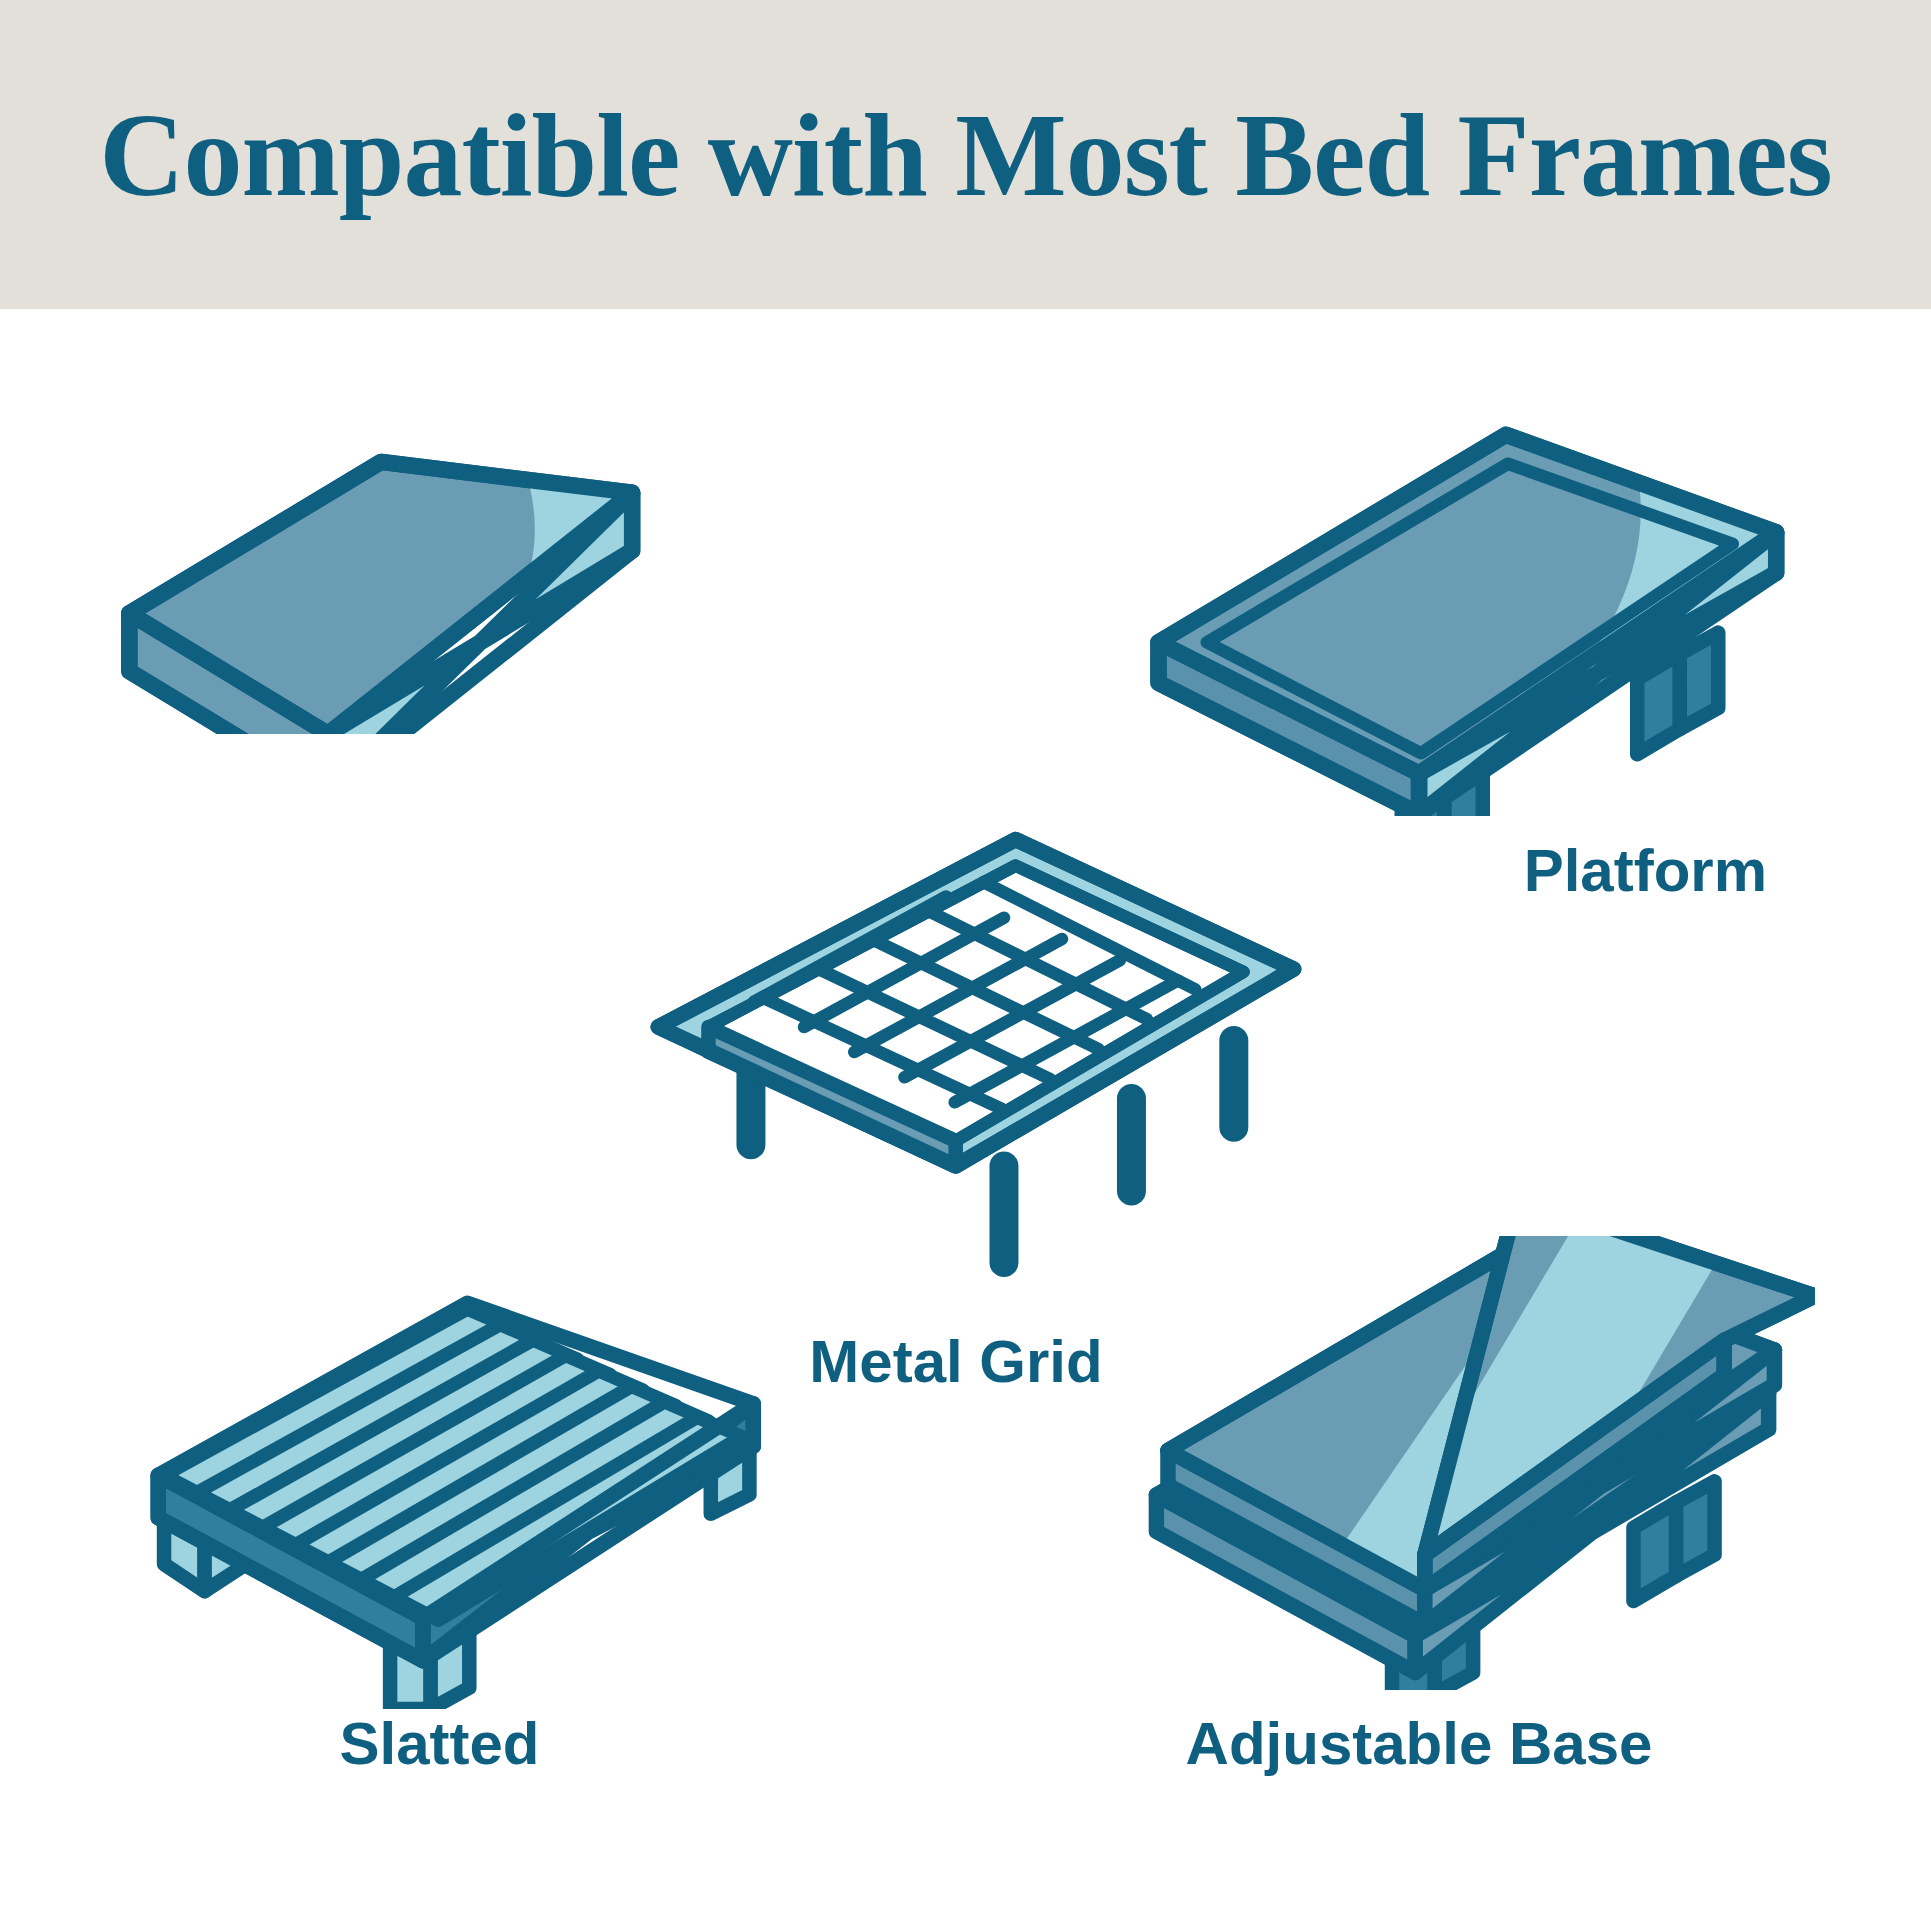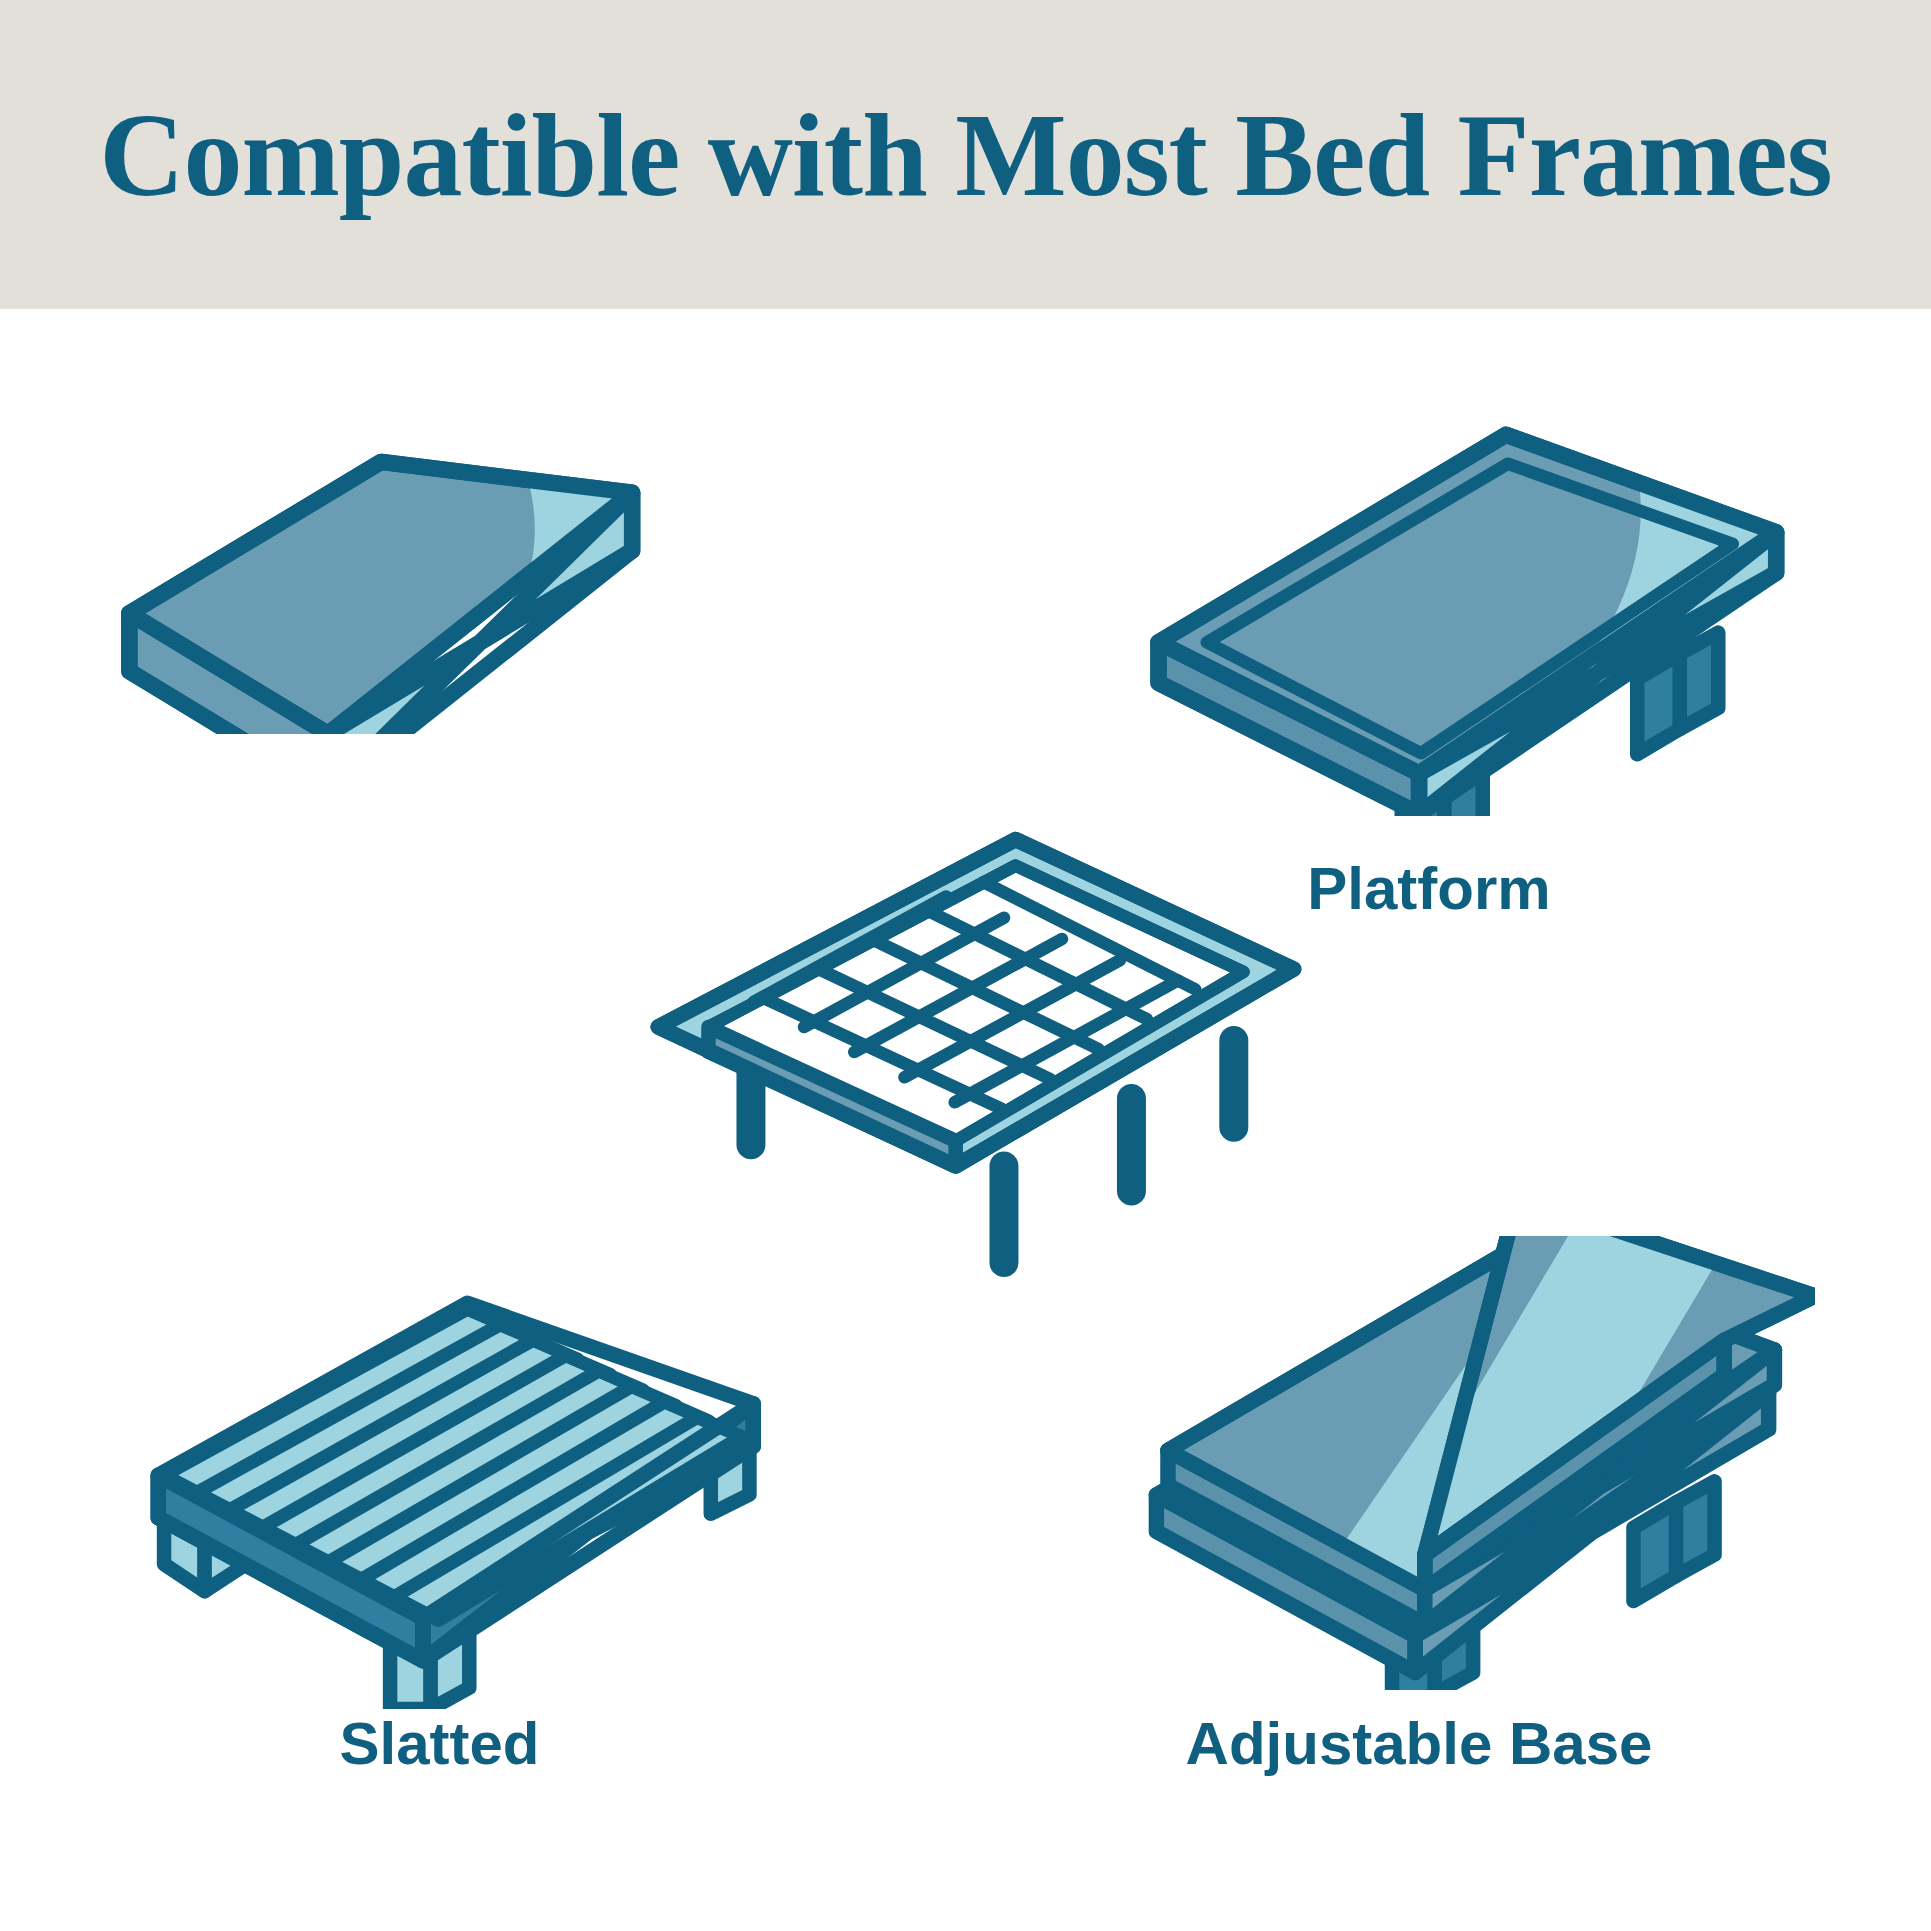--- a/index.html
+++ b/index.html
@@ -38,21 +38,21 @@
     font-size:60px;
     color:#0F5F80;
     white-space:nowrap;
     text-align:center;
     line-height:1;
   }
   
   #cell-box-spring   {left:106px; top:9.7px;  width:618px; height:406px;}
   #label-box-spring  {left:106px; top:550px; width:618px;}
   #cell-platform     {left:1139px;top:92px;  width:676px; height:406px;}
-  #label-platform    {left:1091px;top:550px; width:676px;}
+  #label-platform    {left:1091px;top:532px; width:676px;text-align:right;}
   #cell-metal-grid   {left:637px; top:517px; width:676px; height:444px;}
   #label-metal-grid  {left:618px; top:1023px;width:676px;}
   #cell-slatted      {left:135px; top:946px; width:657px; height:444px;}
   #label-slatted     {left:111px; top:1405px;width:657px;text-align:center;}
   #cell-adjustable   {left:1139px;top:927px; width:676px; height:454px;}
   #label-adjustable  {left:1081px;top:1405px;width:676px;}
 </style>
 </head>
 <body>
 
@@ -154,20 +154,21 @@
       </g>
 
       <g stroke="#0F5F80" stroke-width="15" stroke-linejoin="round" fill="#6A9CB4">
         <path d="M330 326 L330 352 L74 234 L74 208 Z"></path>
       </g>
 
       <path d="M22 208 L392 14 L680 148 L330 352 Z" fill="none" stroke="#0F5F80" stroke-width="16" stroke-linejoin="round"></path>
       <path d="M74 208 L392 41 L628 151 L330 326 Z" fill="none" stroke="#0F5F80" stroke-width="13" stroke-linejoin="round"></path>
     </svg>
   </div>
+  <div class="label" id="label-metal-grid">Metal Grid</div>
 
   <div class="cell" id="cell-slatted">
     <svg class="art" width="657" height="454" viewBox="0 0 680 470">
 
       <g stroke="#0F5F80" stroke-width="15" stroke-linejoin="round" fill="#9ED3E0">
         <path d="M30 238 L30 320 L72 348 L72 266 Z"></path>
         <path d="M72 266 L72 348 L112 322 L112 240 Z"></path>
         <path d="M264 400 L264 470 L306 470 L306 398 Z"></path>
         <path d="M306 398 L306 470 L346 448 L346 376 Z"></path>
         <path d="M596 208 L596 268 L636 248 L636 188 Z"></path>

